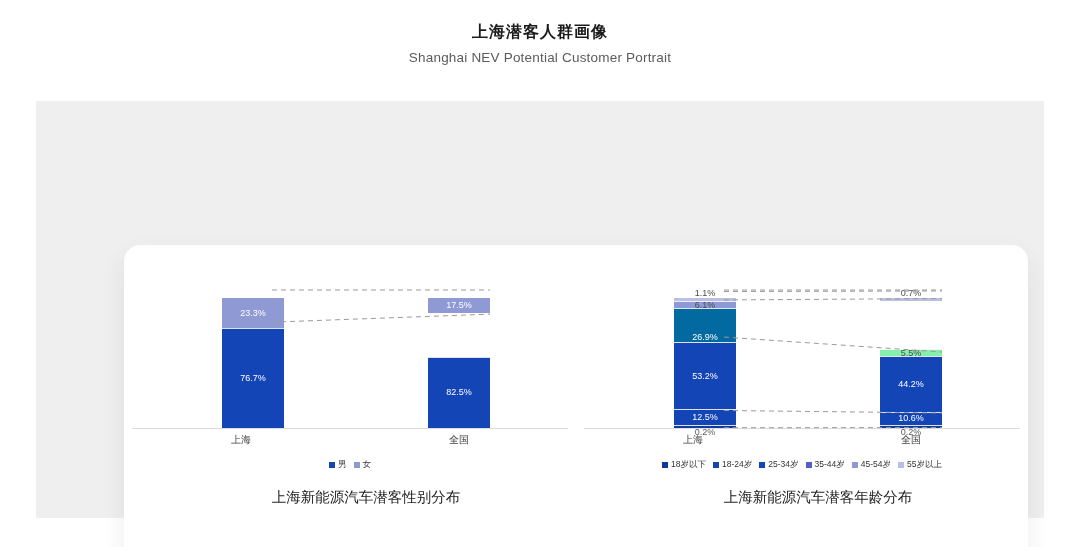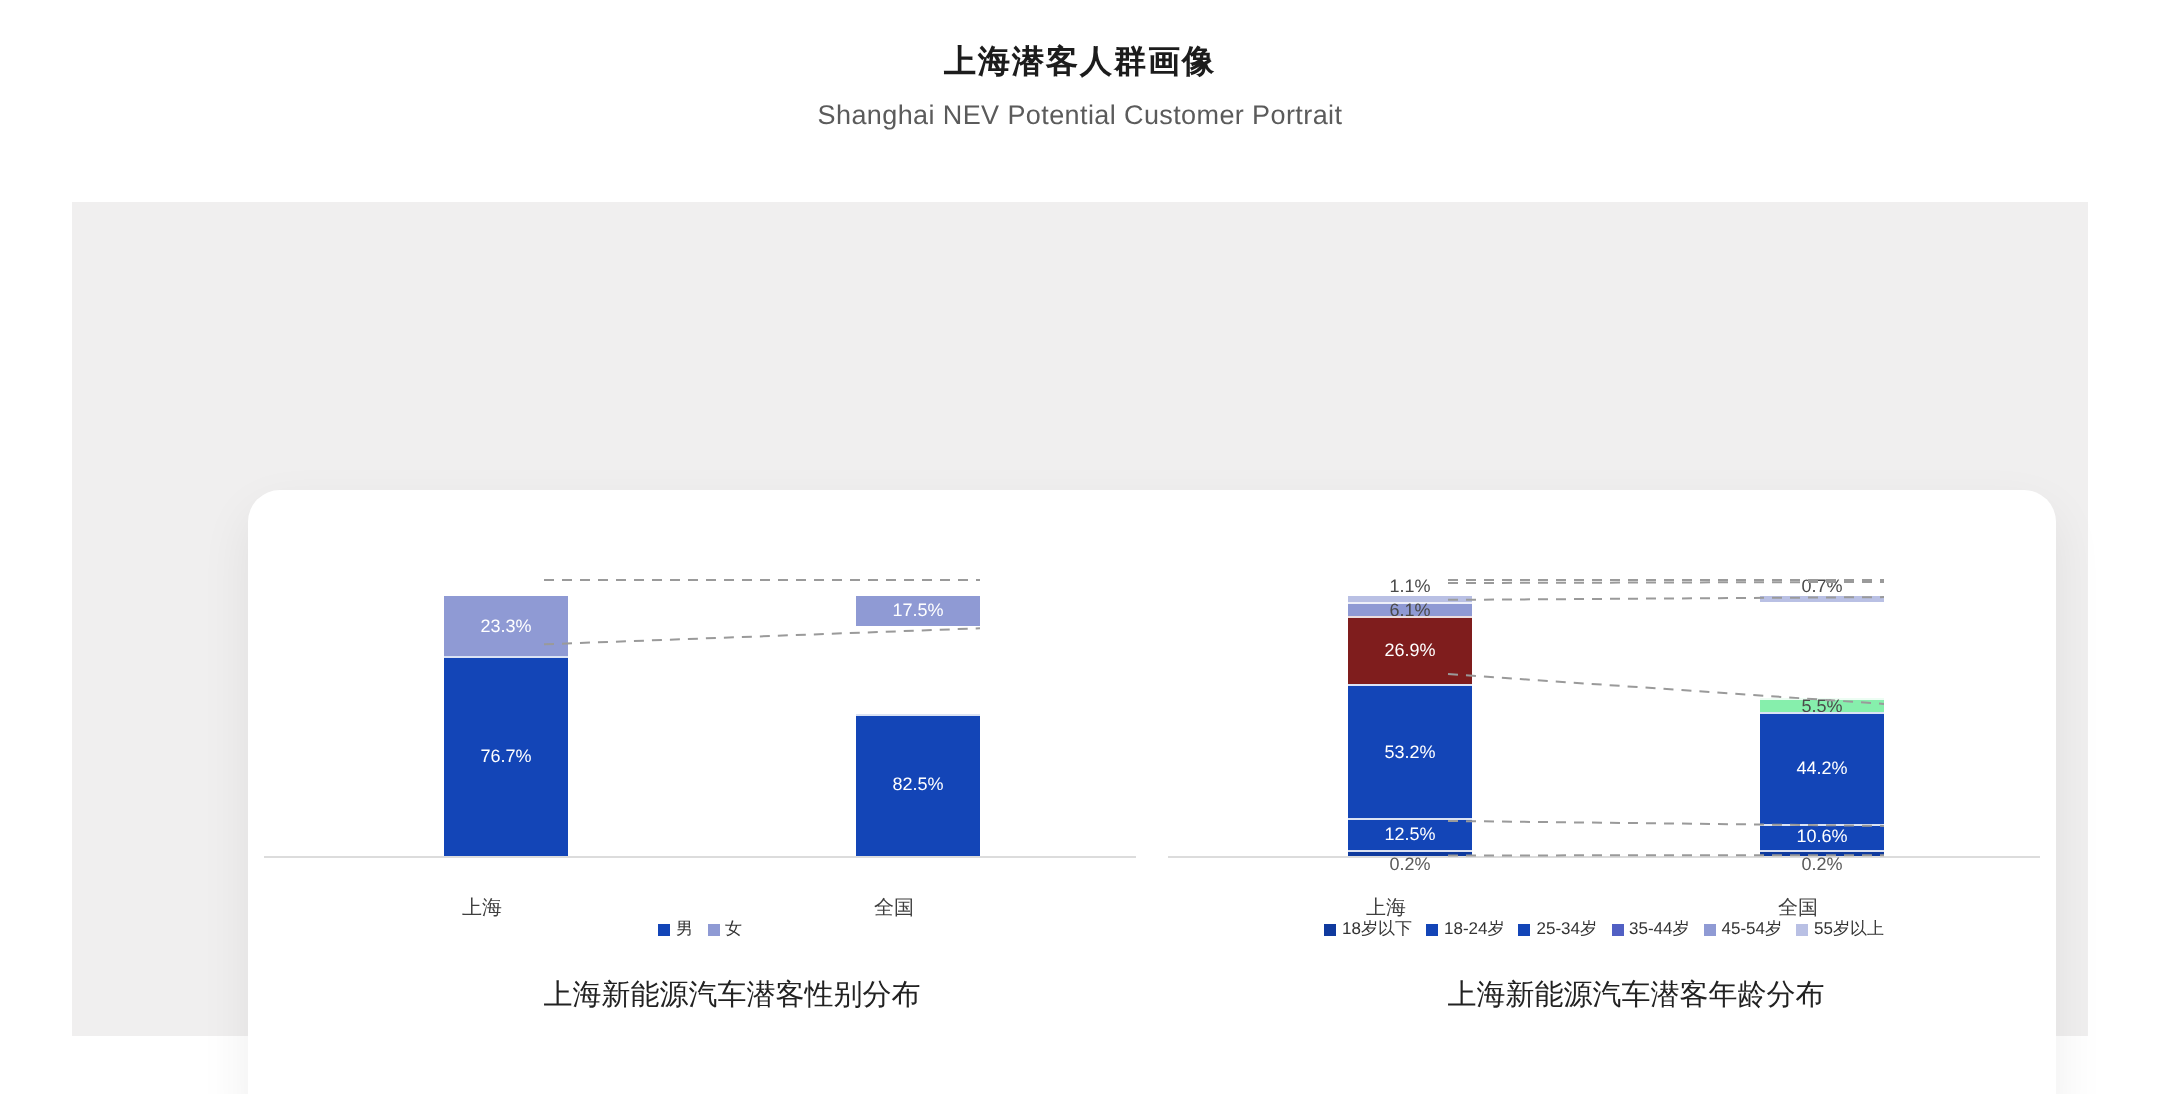--- a/index.html
+++ b/index.html
@@ -125,24 +125,23 @@
   
   .connectors {
     position: absolute;
     left: 0; top: 0; right: 0; bottom: 0;
     pointer-events: none;
   }
 
   
   .cat-labels {
     position: absolute;
-    left: 0; right: 12px;
+    left: 0; right: 0;
     top: 188px;
     height: 16px;
-    margin-top: 14px;
   }
   .cat-label {
     position: absolute;
     width: 62px;
     text-align: center;
     font-size: 10px;
     color: #3f3f3f;
   }
   .cat-label.left-cat { left: 86px; }
   .cat-label.right-cat { right: 86px; }
@@ -239,21 +238,21 @@
         <div class="chart-block">
           <div class="plot">
             <div class="axis-line"></div>
             <div class="bar left-bar">
               <div class="seg tiny above" style="height: 3px; background: rgb(185, 192, 228);">
                 <span class="seg-label">1.1%</span>
               </div>
               <div class="seg tiny inside" style="height: 8.418px; background: rgb(143, 154, 212);">
                 <span class="seg-label">6.1%</span>
               </div>
-              <div class="seg" style="height: 37.122px; background: #7f1d1d;">
+              <div class="seg" style="height: 37.122px; background: #0369a1; align-items: flex-end;">
                 <span class="seg-label">26.9%</span>
               </div>
               <div class="seg" style="height: 73.416px; background: rgb(19, 69, 183);">
                 <span class="seg-label">53.2%</span>
               </div>
               <div class="seg" style="height: 17.25px; background: rgb(19, 69, 183);">
                 <span class="seg-label">12.5%</span>
               </div>
               <div class="seg tiny below" style="height: 3px; background: rgb(15, 58, 158);">
                 <span class="seg-label">0.2%</span>

